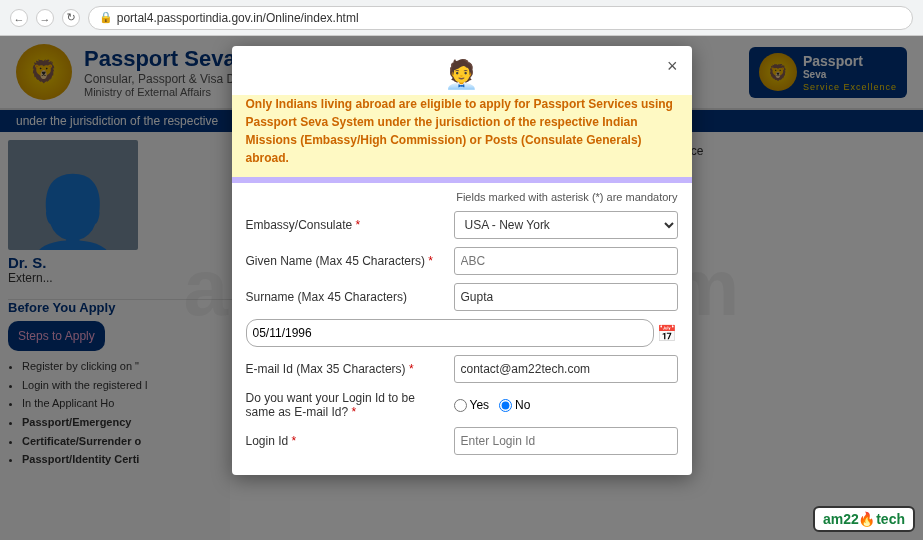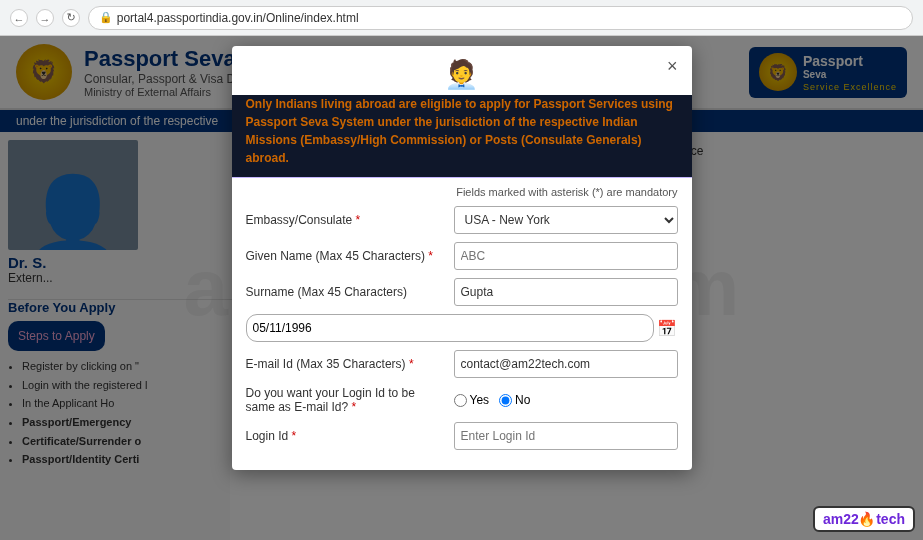--- a/index.html
+++ b/index.html
@@ -92,27 +92,27 @@
       border-radius: 4px;
       width: 460px;
       box-shadow: 0 4px 20px rgba(0,0,0,0.4);
       overflow: hidden;
     }
     .modal-close {
       cursor: pointer; font-size: 18px; color: #555; margin-top: -4px;
       position: absolute; right: 14px; top: 14px;
     }
     .modal-warning {
-      background: #0f172a;
+      background: #fef9c3;
       padding: 0 14px 10px;
       font-size: 12px;
       font-weight: bold;
       color: #cc6600;
       line-height: 1.5;
-      border-bottom: 1px solid #c4b5fd;
+      border-bottom: 6px solid #c4b5fd;
     }
     .modal-body {
       padding: 8px 14px 12px;
     }
     .mandatory-note {
       font-size: 11px; color: #555; text-align: right; margin-bottom: 8px;
     }
     .form-row {
       display: flex;
       align-items: center;
@@ -164,21 +164,21 @@
       bottom: 8px; right: 8px;
       background: #fff;
       border: 2px solid #333;
       border-radius: 6px;
       padding: 3px 8px;
       font-size: 14px;
       font-weight: bold;
       color: #222;
       z-index: 200;
     }
-    .am22-logo span { color: #6d28d9; }
+    .am22-logo span { color: #15803d; }
 
     
     .emblem-circle {
       width: 56px; height: 56px; border-radius: 50%;
       background: radial-gradient(circle, #ffd700, #cc8800);
       display: flex; align-items: center; justify-content: center;
       font-size: 22px;
     }
 
     .passport-logo-box {

